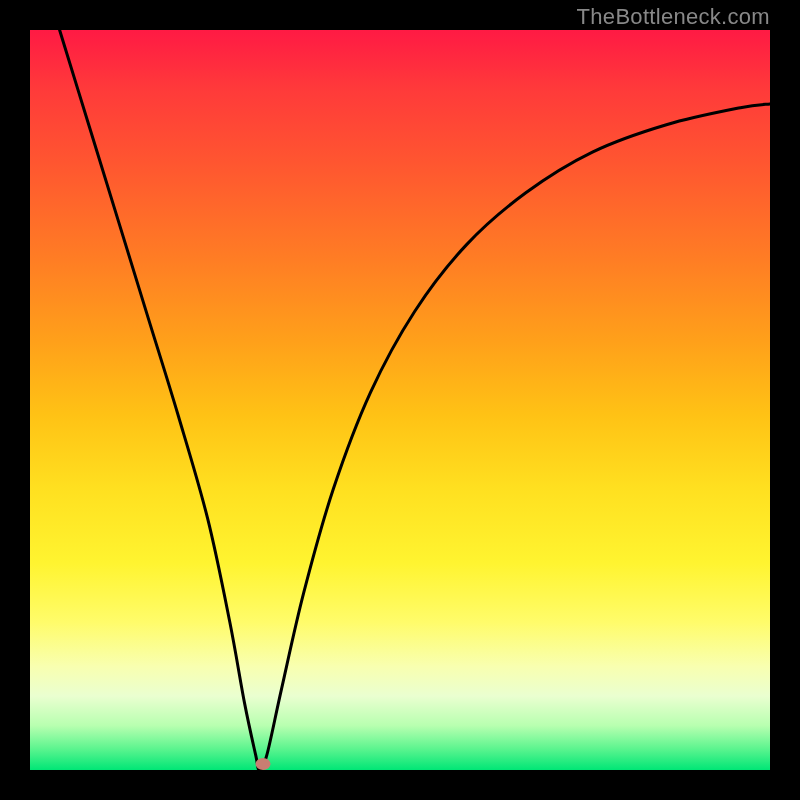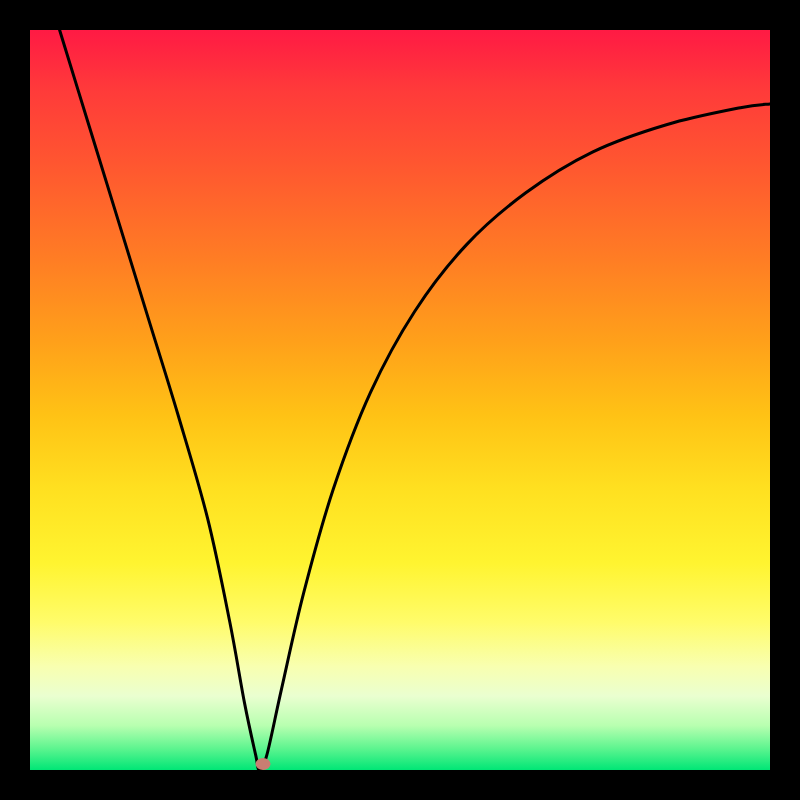--- a/index.html
+++ b/index.html
@@ -75,13 +75,14 @@
 
   <div class="plot-area">
 
     <svg class="curve" viewBox="0 0 740 740" preserveAspectRatio="none">
       <path id="curve-path" d="M 29.6 0 C 34.53333333333333 16.033333333333342, 49.333333333333336 64.13333333333338, 59.2 96.20000000000005 C 69.06666666666666 128.2666666666667, 78.93333333333334 160.33333333333331, 88.8 192.39999999999998 C 98.66666666666666 224.46666666666664, 108.53333333333333 256.53333333333336, 118.4 288.6 C 128.26666666666668 320.6666666666667, 138.13333333333333 351.5, 148 384.8 C 157.86666666666667 418.1, 168.96666666666667 453.8666666666667, 177.6 488.4 C 186.23333333333332 522.9333333333333, 193.63333333333335 561.1666666666666, 199.8 592 C 205.96666666666667 622.8333333333334, 210.28333333333333 651.1999999999999, 214.6 673.4 C 218.91666666666666 695.6, 223.23333333333332 714.1, 225.7 725.2 C 228.16666666666666 736.3000000000001, 227.55 740, 229.4 740 C 231.25 740, 233.10000000000002 738.7666666666667, 236.8 725.2 C 240.5 711.6333333333334, 245.43333333333337 685.7333333333333, 251.60000000000002 658.6 C 257.7666666666667 631.4666666666667, 265.1666666666667 595.6999999999999, 273.8 562.4 C 282.43333333333334 529.1, 292.29999999999995 492.1, 303.4 458.8 C 314.5 425.5, 326.83333333333337 392.2, 340.40000000000003 362.59999999999997 C 353.9666666666667 332.99999999999994, 368.7666666666667 305.8666666666667, 384.8 281.2 C 400.8333333333333 256.5333333333333, 418.09999999999997 234.33333333333337, 436.59999999999997 214.60000000000002 C 455.09999999999997 194.86666666666667, 474.83333333333337 178.2166666666666, 495.8 162.79999999999995 C 516.7666666666667 147.3833333333333, 538.9666666666667 133.4466666666667, 562.4 122.10000000000002 C 585.8333333333333 110.75333333333337, 611.7333333333333 102.12000000000005, 636.4 94.72000000000003 C 661.0666666666666 87.32000000000001, 693.1333333333333 81.15333333333326, 710.4 77.69999999999993 C 727.6666666666666 74.2466666666666, 735.0666666666666 74.61666666666666, 740 74" fill="none" stroke="#000" stroke-width="3" stroke-linejoin="round" stroke-linecap="round"></path>
     </svg>
 
     <div class="marker" id="marker" style="left: 233.1px; top: 734.08px; background: rgb(201, 126, 114);"></div>
   </div>
 
+  <div class="watermark">TheBottleneck.com</div>
 </div>
 
 </body></html>

